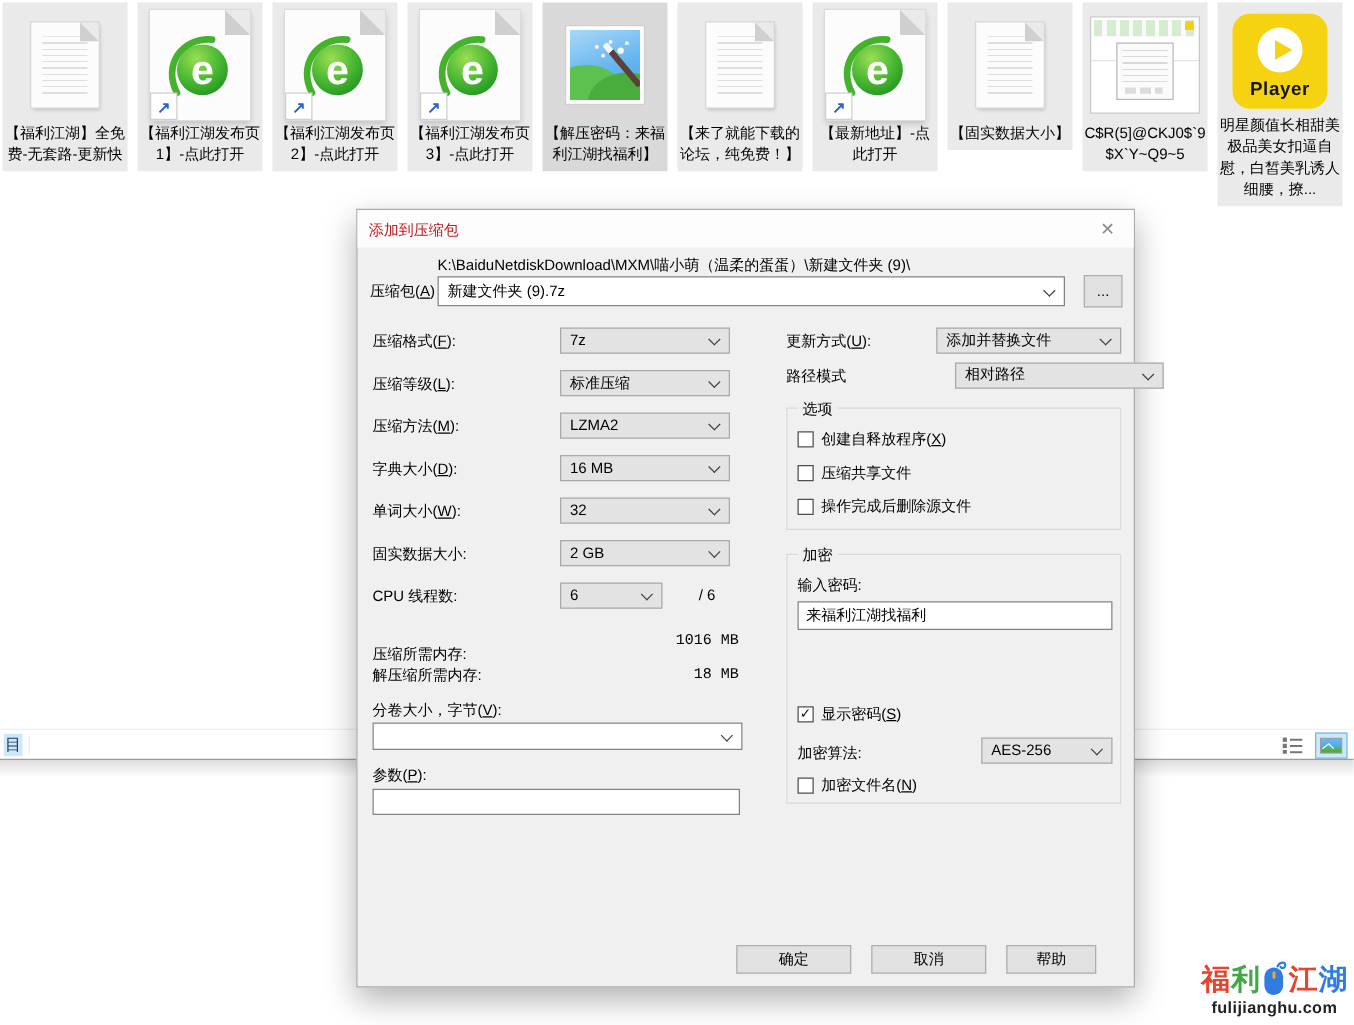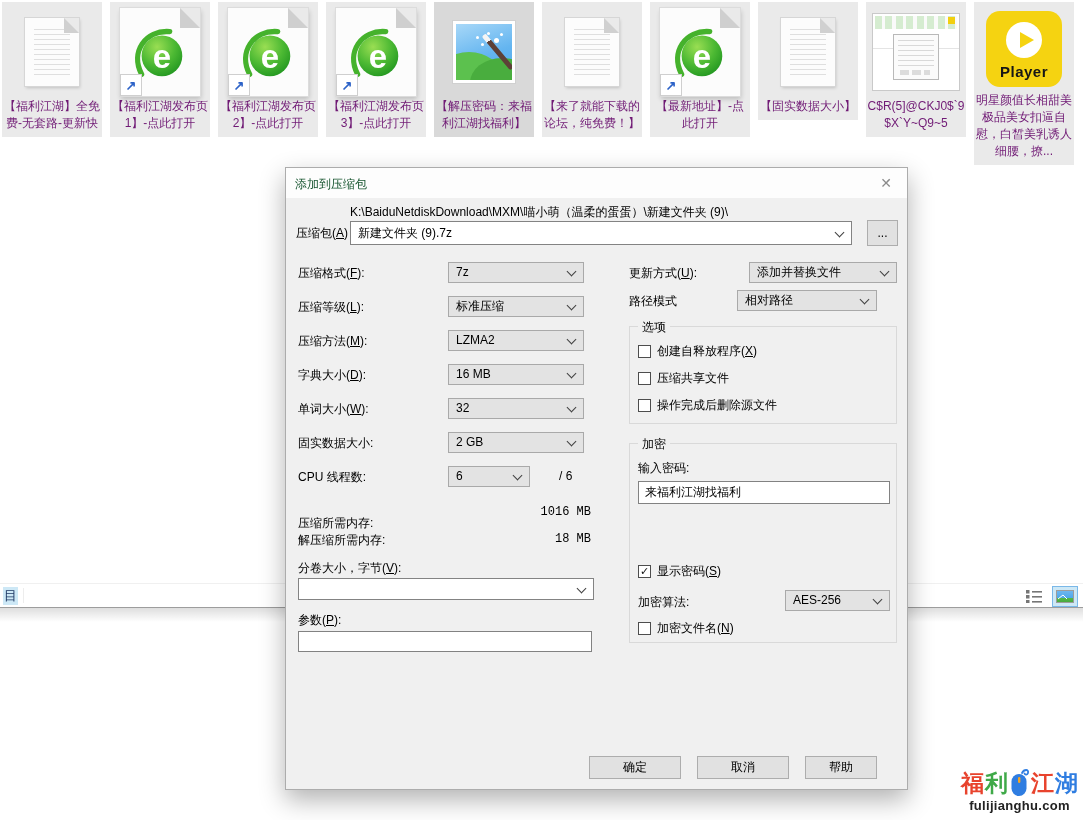--- a/index.html
+++ b/index.html
@@ -5,21 +5,21 @@
   * { margin:0; padding:0; box-sizing:border-box; }
   html,body { width:1083px; height:820px; overflow:hidden; background:#fff;
               font-family:"Liberation Sans", sans-serif; }
   .stage { position:relative; width:1083px; height:820px; background:#fff; }
 
   
   .tiles { position:absolute; left:2px; top:2px; display:flex; gap:8px; align-items:flex-start; }
   .tile { width:100px; background:#eaeaea; padding:4px 2px 5px; display:flex; flex-direction:column; align-items:center; cursor:default; }
   .tile.darker { background:#d9d9d9; }
   .tile-iconbox { height:92px; display:flex; align-items:center; justify-content:center; position:relative; width:100%; }
-  .tile-label { font-size:12px; line-height:17px; text-align:center; color:#701a75; word-break:break-all; width:98px; }
+  .tile-label { font-size:12px; line-height:17px; text-align:center; color:#000000; word-break:break-all; width:98px; }
 
   
   .doc { position:relative; width:54px; height:68px; background:#fcfcfc;
          box-shadow:0 0 0 1px #d6d6d6, 1px 2px 3px rgba(0,0,0,.18); }
   .doc::before { content:""; position:absolute; left:9px; right:9px; top:11px; bottom:9px;
          background:repeating-linear-gradient(180deg,#dfdfdf 0 1px,transparent 1px 5px); }
   .doc::after { content:""; position:absolute; top:0; right:0; width:0; height:0;
          border-bottom:15px solid #d0d0d0; border-right:15px solid #eaeaea; }
 
   
@@ -71,21 +71,21 @@
   .sb-views { position:absolute; right:5px; top:1px; display:flex; gap:5px; align-items:center; height:22px; }
   .sb-view-btn { width:26px; height:21px; display:flex; align-items:center; justify-content:center; border:1px solid transparent; }
   .sb-view-btn.selected { background:#cde8f6; border-color:#7ab8e8; }
   .winshadow { position:absolute; left:0; top:607px; width:1083px; height:15px;
          background:linear-gradient(180deg,#9d9d9d 0,#9d9d9d 1px,rgba(0,0,0,.13) 1px,rgba(0,0,0,0) 100%); z-index:1; }
 
   
   .dialog { position:absolute; left:285px; top:167px; width:623px; height:623px; background:#f0f0f0;
          border:1px solid #acacac; box-shadow:0 10px 24px rgba(0,0,0,.30); z-index:5; font-size:12px; color:#000; }
   .dlg-titlebar { position:absolute; left:0; top:0; width:100%; height:30px; background:#fdfdfd; }
-  .dlg-title { position:absolute; left:9px; top:8px; font-size:12px; color:#14532d; }
+  .dlg-title { position:absolute; left:9px; top:8px; font-size:12px; color:#b91c1c; }
   .dlg-close { position:absolute; right:9px; top:5px; width:24px; height:20px; text-align:center;
          font-size:14px; color:#8a8a8a; line-height:20px; cursor:default; }
 
   .lbl { position:absolute; white-space:nowrap; }
   .val-right { position:absolute; text-align:right; white-space:nowrap;font-family:Liberation Mono, monospace; }
 
   .combo { position:absolute; background:#e3e3e3; border:1px solid #a9a9a9; height:21px;
          line-height:19px; padding:0 20px 0 7px; white-space:nowrap; overflow:hidden; cursor:default; }
   .combo.white { background:#fff; border-color:#838383; }
   .chev { position:absolute; right:8px; top:5px; width:7px; height:7px;
@@ -322,21 +322,21 @@
       <span></span><span class="chev" style="top:6px;"></span></div>
 
     <span class="lbl" style="left:12px; top:444px;">参数(<u>P</u>):</span>
     <div class="tbox" style="left:12px; top:463px; width:294px;"></div>
 
     <span class="lbl" style="left:343px; top:97px;">更新方式(<u>U</u>):</span>
     <div class="combo" style="left:463px; top:94px; width:148px;">
       <span>添加并替换文件</span><span class="chev"></span></div>
 
     <span class="lbl" style="left:343px; top:125px;">路径模式</span>
-    <div class="combo" style="left:451px; top:122px; width:140px;">
+    <div class="combo" style="left:478px; top:122px; width:167px;font-family:Liberation Mono, monospace;">
       <span>相对路径</span><span class="chev"></span></div>
 
     <div class="group" style="left:343px; top:158px; width:268px; height:98px;">
       <span class="group-title">选项</span>
       <label class="cb" style="left:8px; top:16px;">
         <span class="box"></span>
         <span>创建自释放程序(<u>X</u>)</span>
       </label>
       <label class="cb" style="left:8px; top:43px;">
         <span class="box"></span>

